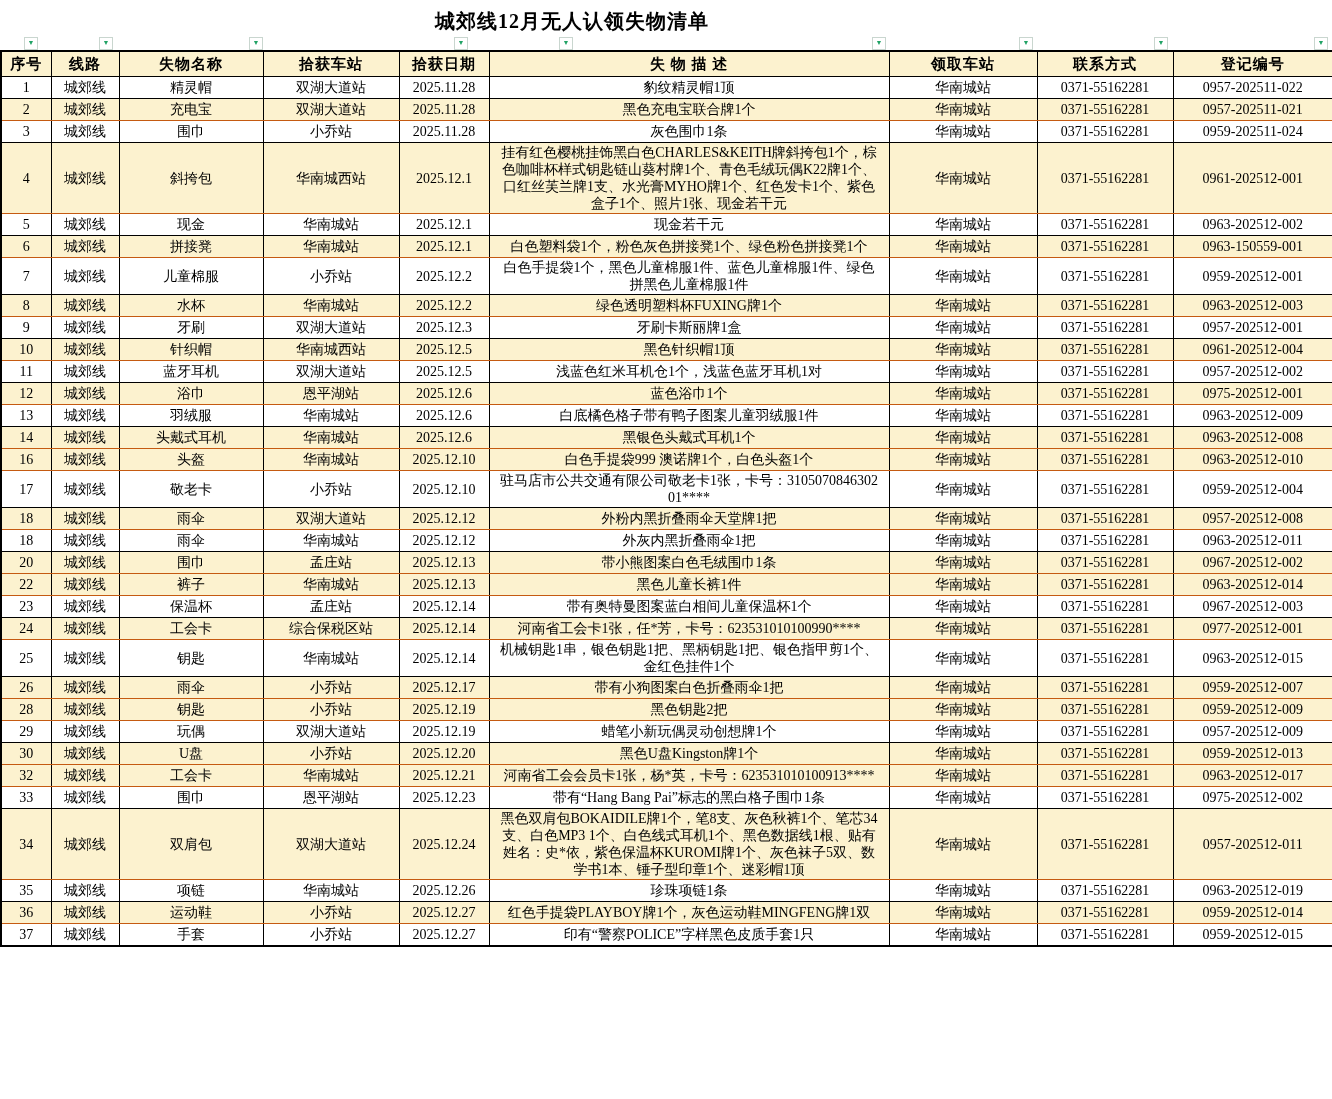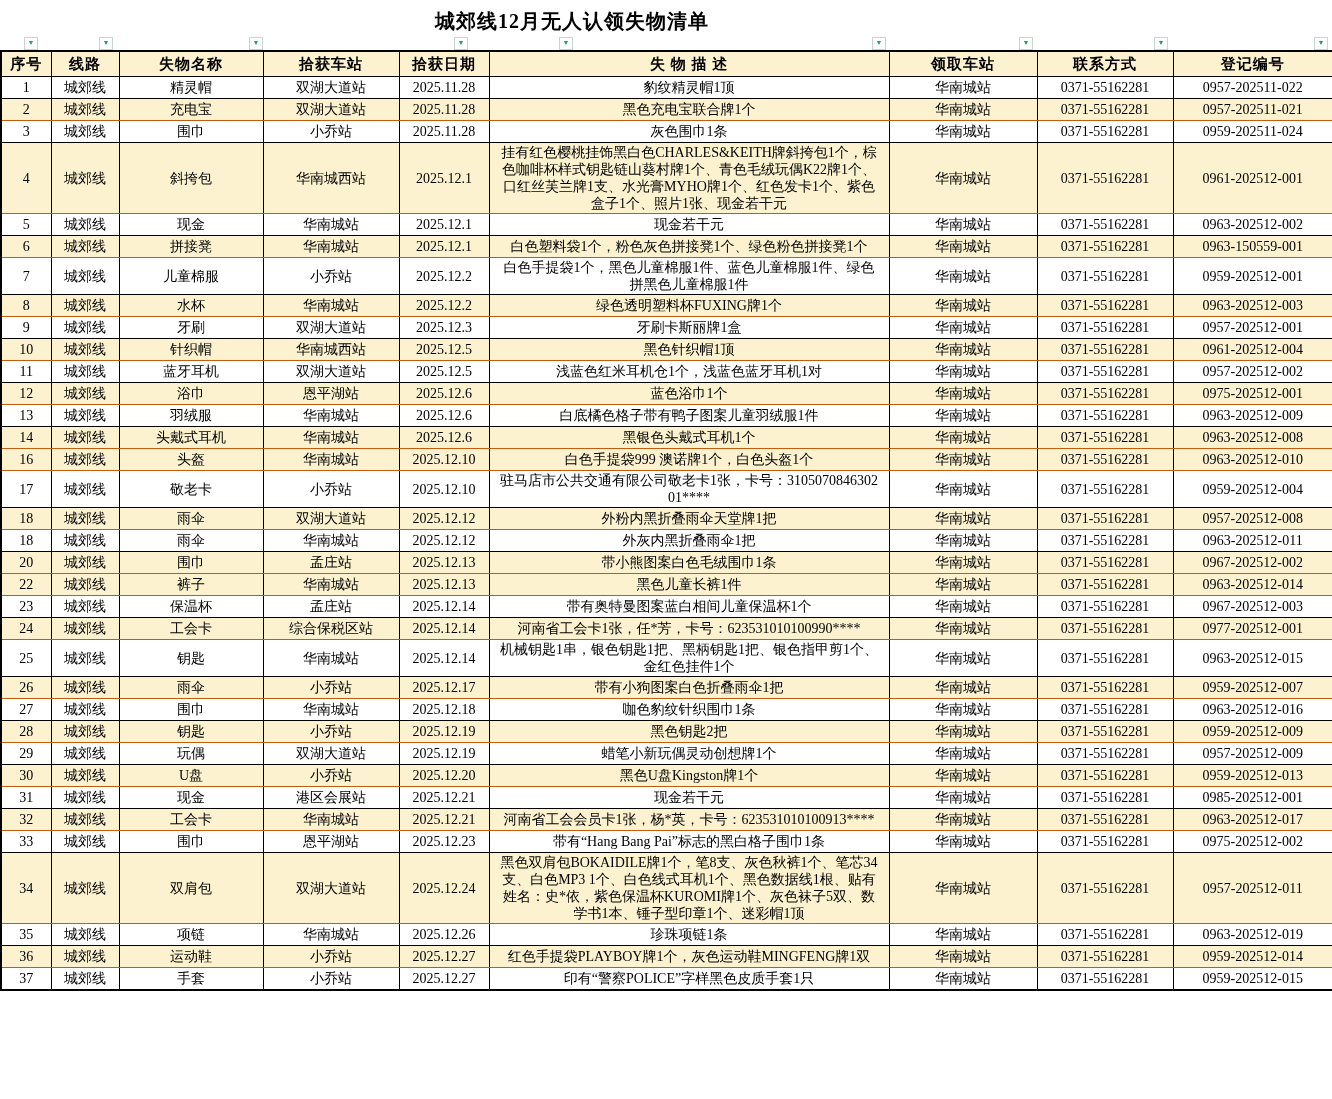--- a/index.html
+++ b/index.html
@@ -375,31 +375,20 @@
           <td>26</td>
           <td>城郊线</td>
           <td>雨伞</td>
           <td>小乔站</td>
           <td>2025.12.17</td>
           <td class="desc">带有小狗图案白色折叠雨伞1把</td>
           <td>华南城站</td>
           <td>0371-55162281</td>
           <td>0959-202512-007</td>
         </tr>
-        <tr>
-          <td>27</td>
-          <td>城郊线</td>
-          <td>围巾</td>
-          <td>华南城站</td>
-          <td>2025.12.18</td>
-          <td class="desc">咖色豹纹针织围巾1条</td>
-          <td>华南城站</td>
-          <td>0371-55162281</td>
-          <td>0963-202512-016</td>
-        </tr>
         <tr class="hl">
           <td>28</td>
           <td>城郊线</td>
           <td>钥匙</td>
           <td>小乔站</td>
           <td>2025.12.19</td>
           <td class="desc">黑色钥匙2把</td>
           <td>华南城站</td>
           <td>0371-55162281</td>
           <td>0959-202512-009</td>
@@ -418,31 +407,20 @@
         <tr class="hl">
           <td>30</td>
           <td>城郊线</td>
           <td>U盘</td>
           <td>小乔站</td>
           <td>2025.12.20</td>
           <td class="desc">黑色U盘Kingston牌1个</td>
           <td>华南城站</td>
           <td>0371-55162281</td>
           <td>0959-202512-013</td>
-        </tr>
-        <tr>
-          <td>31</td>
-          <td>城郊线</td>
-          <td>现金</td>
-          <td>港区会展站</td>
-          <td>2025.12.21</td>
-          <td class="desc">现金若干元</td>
-          <td>华南城站</td>
-          <td>0371-55162281</td>
-          <td>0985-202512-001</td>
         </tr>
         <tr class="hl">
           <td>32</td>
           <td>城郊线</td>
           <td>工会卡</td>
           <td>华南城站</td>
           <td>2025.12.21</td>
           <td class="desc">河南省工会会员卡1张，杨*英，卡号：623531010100913****</td>
           <td>华南城站</td>
           <td>0371-55162281</td>

